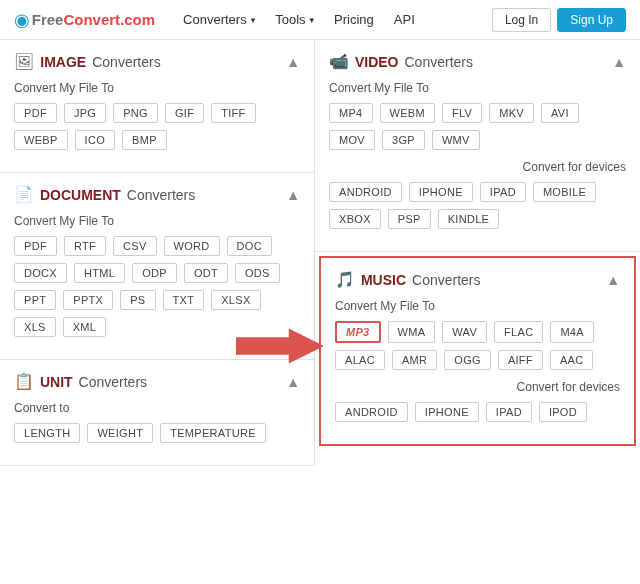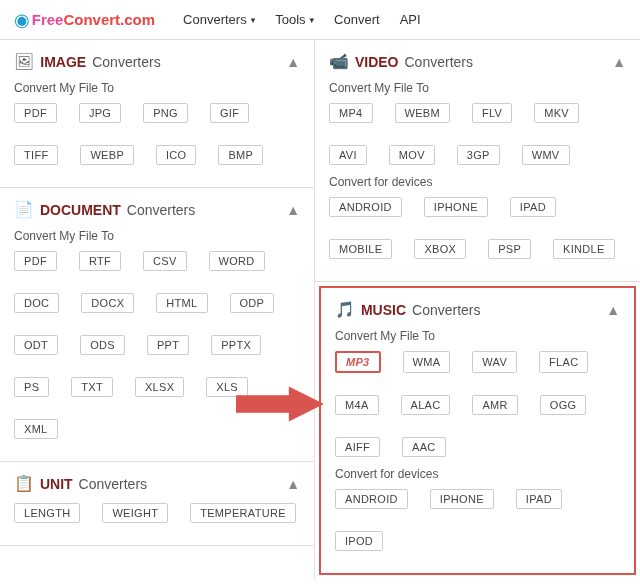--- a/index.html
+++ b/index.html
@@ -6,21 +6,21 @@
     body { font-family: Arial, sans-serif; font-size: 13px; color: #333; background: #fff; width: 640px; overflow-x: hidden; }
 
     
     .navbar {
       display: flex; align-items: center; padding: 8px 14px;
       border-bottom: 1px solid #e0e0e0; height: 40px;
     }
     .logo { display: flex; align-items: center; margin-right: 20px; text-decoration: none; }
     .logo-icon { color: #1a9cd6; font-size: 18px; margin-right: 2px; }
     .logo-text { font-size: 15px; font-weight: bold; color: #333; }
-    .logo-text span { color: #ec4899; }
+    .logo-text span { color: #737373; }
     .nav-links { display: flex; gap: 4px; flex: 1; }
     .nav-link {
       background: none; border: none; cursor: pointer;
       font-size: 13px; color: #333; padding: 4px 8px;
       display: flex; align-items: center; gap: 2px;
     }
     .nav-actions { display: flex; gap: 6px; align-items: center; }
     .btn-login {
       border: 1px solid #ccc; background: #fff; padding: 4px 12px;
       cursor: pointer; font-size: 12px; border-radius: 3px; color: #333;
@@ -50,49 +50,53 @@
       display: flex; align-items: center; gap: 6px; font-size: 14px; font-weight: normal;
     }
     .section-icon { font-size: 16px; color: #666; }
     .section-keyword { font-weight: bold; color: #7f1d1d; text-transform: uppercase; }
     .section-label { color: #555; }
     .collapse-btn { background: none; border: none; cursor: pointer; color: #888; font-size: 14px; }
 
     .subsection-title { font-size: 12px; color: #555; margin-bottom: 8px; margin-top: 8px; }
 
     
-    .tags { display: flex; flex-wrap: wrap; gap: 22px; margin-bottom: 8px; }
+    .tags { display: flex; flex-wrap: wrap; gap: 7px; margin-bottom: 8px; }
     .tag {
       border: 1px solid #ccc; padding: 3px 9px; font-size: 11px;
       cursor: pointer; border-radius: 2px; color: #444; background: #fff;
       text-transform: uppercase; letter-spacing: 0.3px;
     }
     .tag.highlighted { border: 2px solid #d9534f; color: #d9534f; font-weight: bold; font-style: italic; }
 
-    .subsection-gap { margin-top: 10px; }
+    .subsection-gap { margin-top: 10px; text-align: right; }
     .red-arrow {
       position: absolute; left: -80px; top: 50%; transform: translateY(-50%);
       width: 70px; height: 36px;
     }
   </style>
 </head>
 <body>
 
 <nav class="navbar">
   <a class="logo" href="#">
     <span class="logo-icon">◉</span>
     <span class="logo-text">
       <span>Free</span><span style="color:#ef4444">Convert.com</span>
     </span>
   </a>
   <div class="nav-links">
     <button class="nav-link">Converters <span class="chevron">▾</span></button>
     <button class="nav-link">Tools <span class="chevron">▾</span></button>
-    <button class="nav-link">Convert</button>
+    <button class="nav-link">Pricing</button>
     <button class="nav-link">API</button>
+  </div>
+  <div class="nav-actions">
+    <button class="btn-login">Log In</button>
+    <button class="btn-signup">Sign Up</button>
   </div>
 </nav>
 
 <div class="content">
 
   <div class="col-left">
 
     <div class="section">
       <div class="section-header">
         <div class="section-title">
@@ -148,20 +152,21 @@
 
     <div class="section">
       <div class="section-header">
         <div class="section-title">
           <span class="section-icon">📋</span>
           <span class="section-keyword">UNIT</span>
           <span class="section-label">Converters</span>
         </div>
         <button class="collapse-btn">▲</button>
       </div>
+      <div class="subsection-title">Convert to</div>
       <div class="tags">
         <button class="tag">LENGTH</button>
         <button class="tag">WEIGHT</button>
         <button class="tag">TEMPERATURE</button>
       </div>
     </div>
 
   </div>
 
   <div class="col-right">

